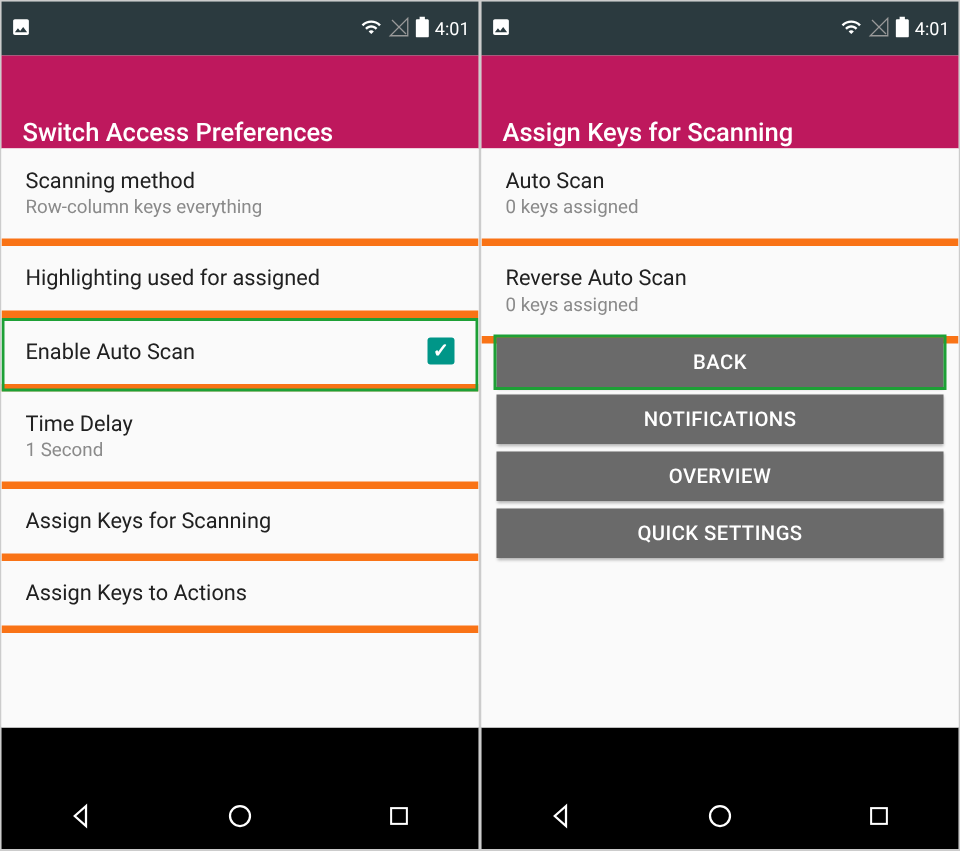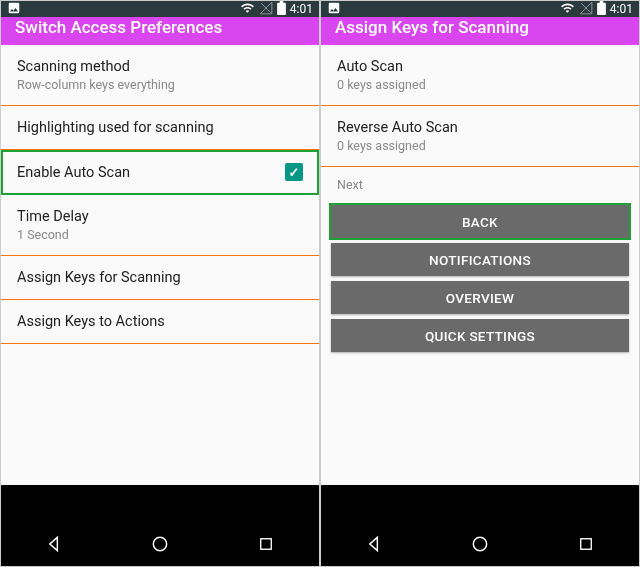--- a/index.html
+++ b/index.html
@@ -14,53 +14,53 @@
   }
   .phone {
     width: 319px;
     height: 565px;
     background: #fafafa;
     display: flex;
     flex-direction: column;
     position: relative;
   }
   .status-bar {
-    height: 16px;
+    height: 36px;
     background: #2b3a3f;
     color: #fff;
     display: flex;
     align-items: center;
     justify-content: flex-end;
     padding: 0 6px;
     font-size: 12px;
     gap: 4px;
   }
   .status-left {
     position: absolute;
     left: 6px;
   }
   .app-bar {
-    height: 28px;
-    background: #d946ef;
+    height: 62px;
+    background: #be185d;
     color: #fff;
     display: flex;
-    align-items: flex-start;
+    align-items: flex-end;
     padding: 0 14px;
     font-size: 17px;
     font-weight: 500;
   }
   .content {
     flex: 1;
     background: #fafafa;
     overflow: hidden;
     position: relative;
   }
   .list-item {
     padding: 13px 16px;
-    border-bottom: 1px solid #f97316;
+    border-bottom: 5px solid #f97316;
     background: #fafafa;
     display: flex;
     align-items: center;
     justify-content: space-between;
   }
   .item-text { flex: 1; }
   .item-title {
     font-size: 14.5px;
     color: #212121;
   }
@@ -168,21 +168,21 @@
 
   <div class="content">
     <div class="list-item">
       <div class="item-text">
         <div class="item-title">Scanning method</div>
         <div class="item-sub">Row-column keys everything</div>
       </div>
     </div>
     <div class="list-item">
       <div class="item-text">
-        <div class="item-title">Highlighting used for scanning</div>
+        <div class="item-title">Highlighting used for assigned</div>
       </div>
     </div>
     <div class="list-item highlighted">
       <div class="item-text">
         <div class="item-title">Enable Auto Scan</div>
       </div>
       <div class="checkbox">✓</div>
     </div>
     <div class="list-item">
       <div class="item-text">
@@ -260,21 +260,21 @@
       </div>
     </div>
     <div class="list-item">
       <div class="item-text">
         <div class="item-title">Reverse Auto Scan</div>
         <div class="item-sub">0 keys assigned</div>
       </div>
     </div>
     <div class="partial-item" style="height:14px; margin-top:10px;"><span>Next</span></div>
 
-    <div class="overlay" style="top:126px;margin-top:34px;">
+    <div class="overlay" style="top:126px;">
       <div class="overlay-btn highlighted">
           <span>BACK</span>
         </div>
       <div class="overlay-btn">
           <span>NOTIFICATIONS</span>
         </div>
       <div class="overlay-btn">
           <span>OVERVIEW</span>
         </div>
       <div class="overlay-btn">

